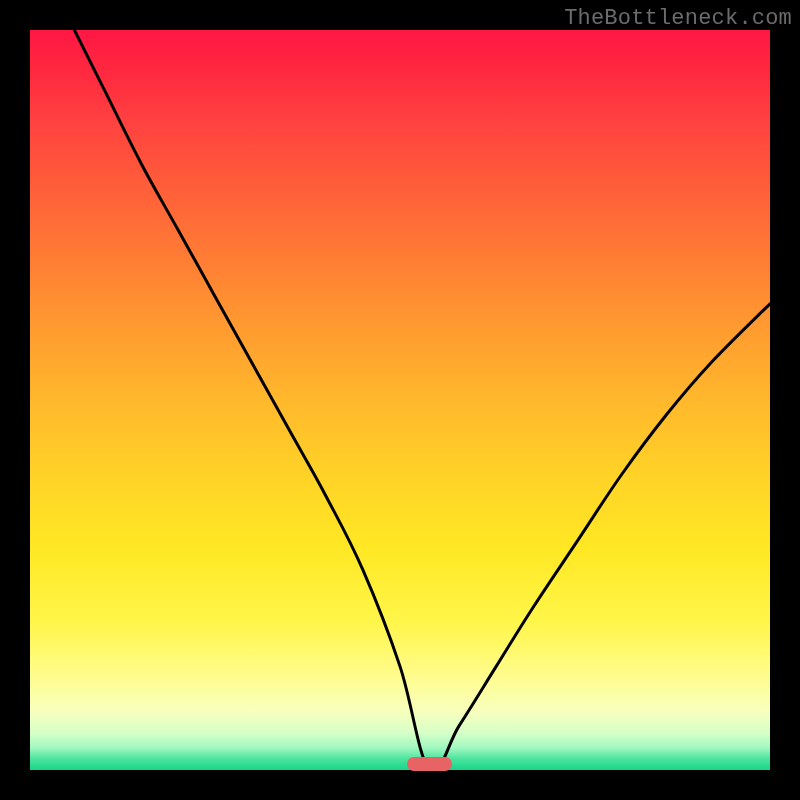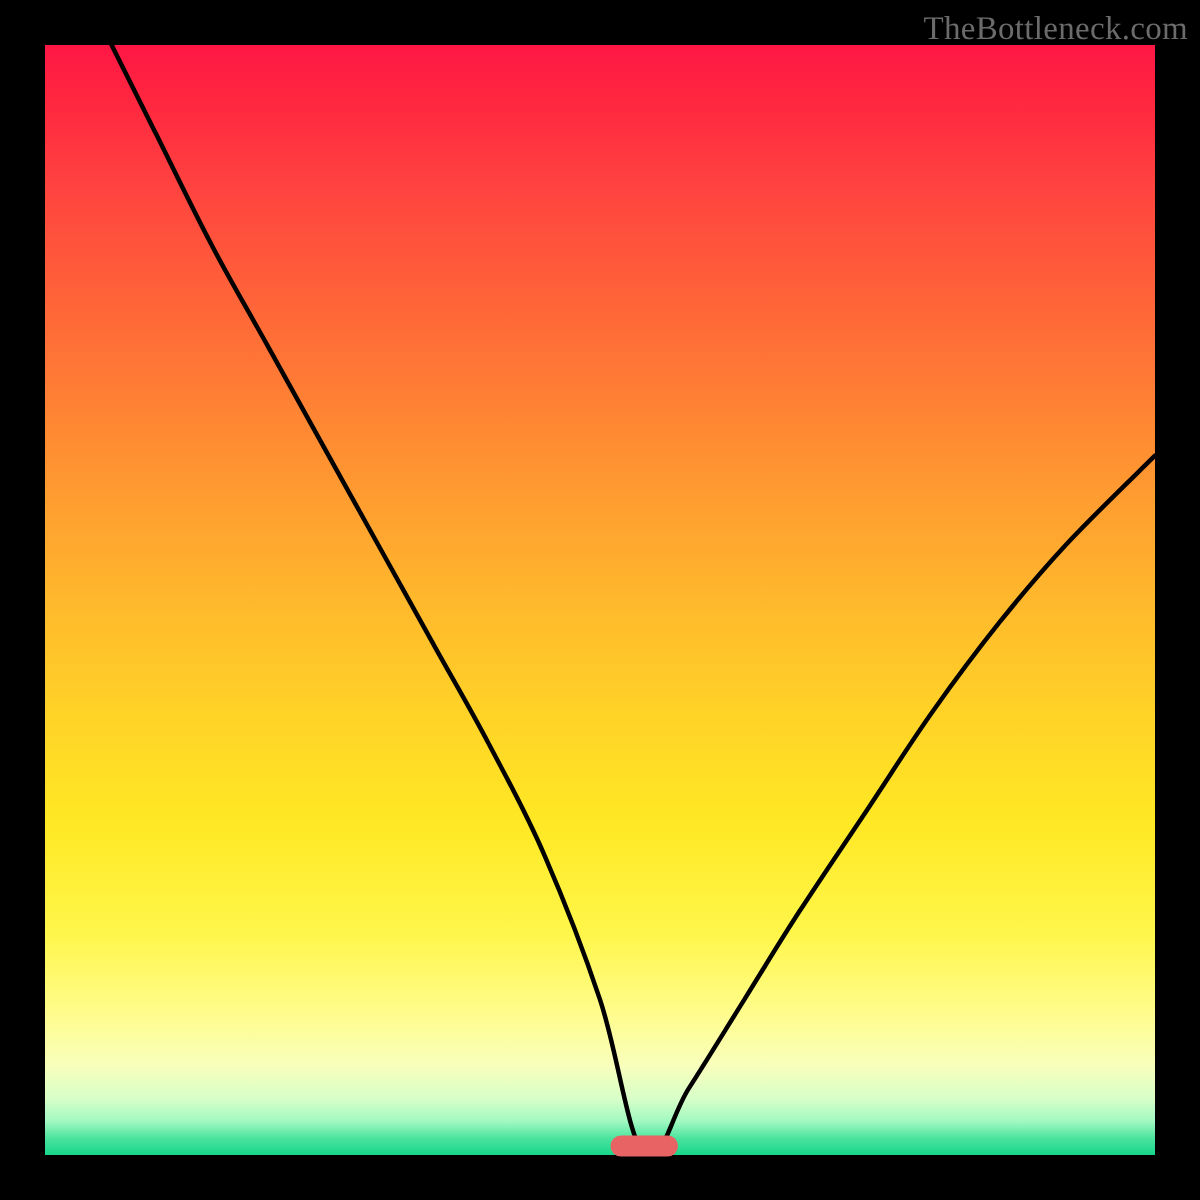--- a/index.html
+++ b/index.html
@@ -55,21 +55,21 @@
     width: 42px;
     height: 14px;
     background: #e86464;
     border-radius: 7px;
     bottom: -1px;
   }
   .watermark {
     position: absolute;
     top: 6px;
     right: 8px;
-    font-family: Liberation Serif, serif;
+    font-family: Liberation Mono, monospace;
     font-size: 22px;
     color: #6b6b6b;
     letter-spacing: 0.2px;
   }
 </style>
 </head>
 <body>
 
 <div class="frame">
   <div class="watermark">TheBottleneck.com</div>

